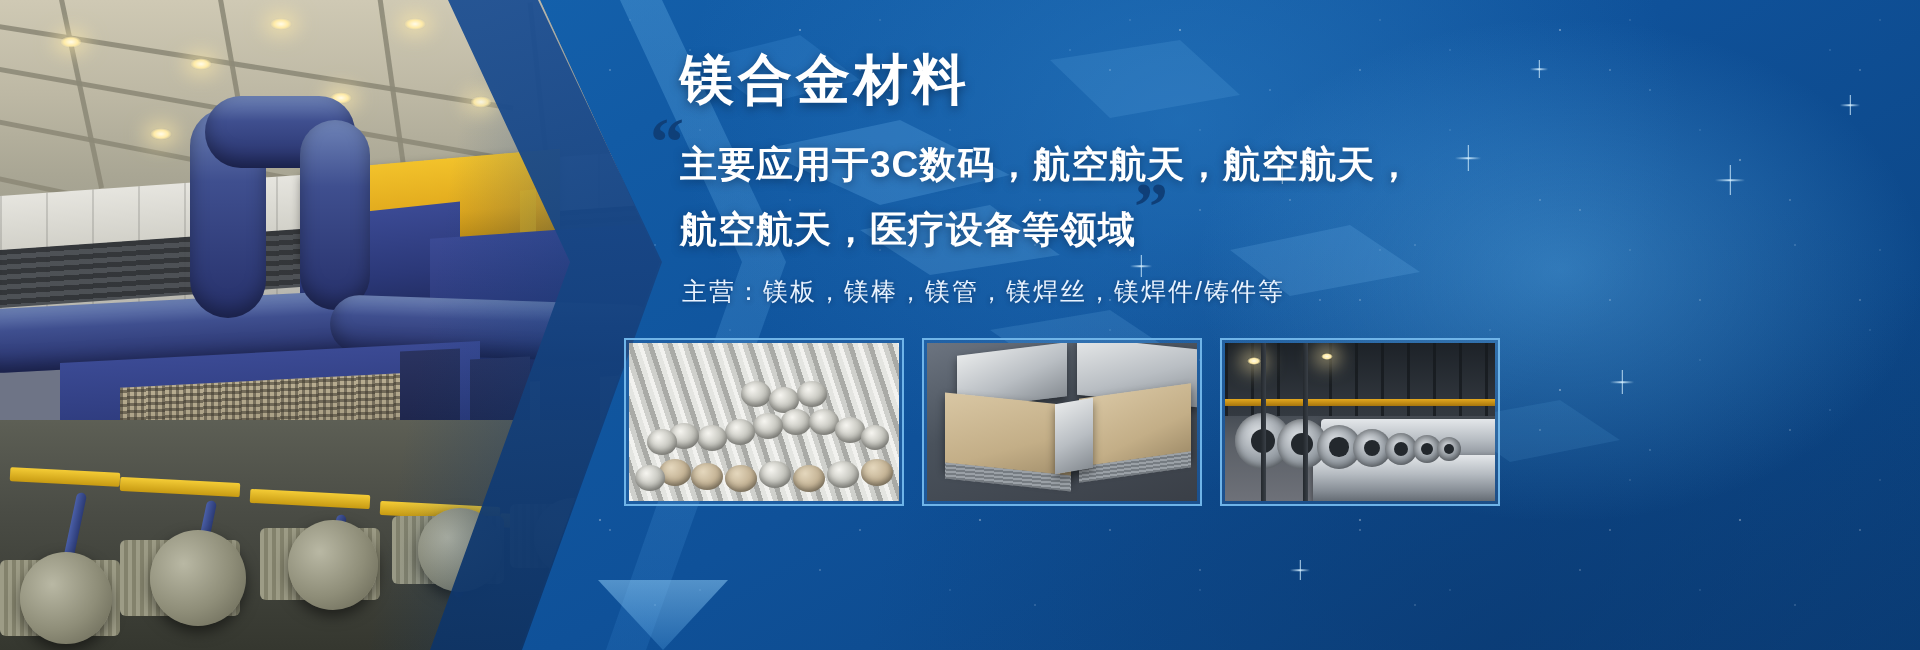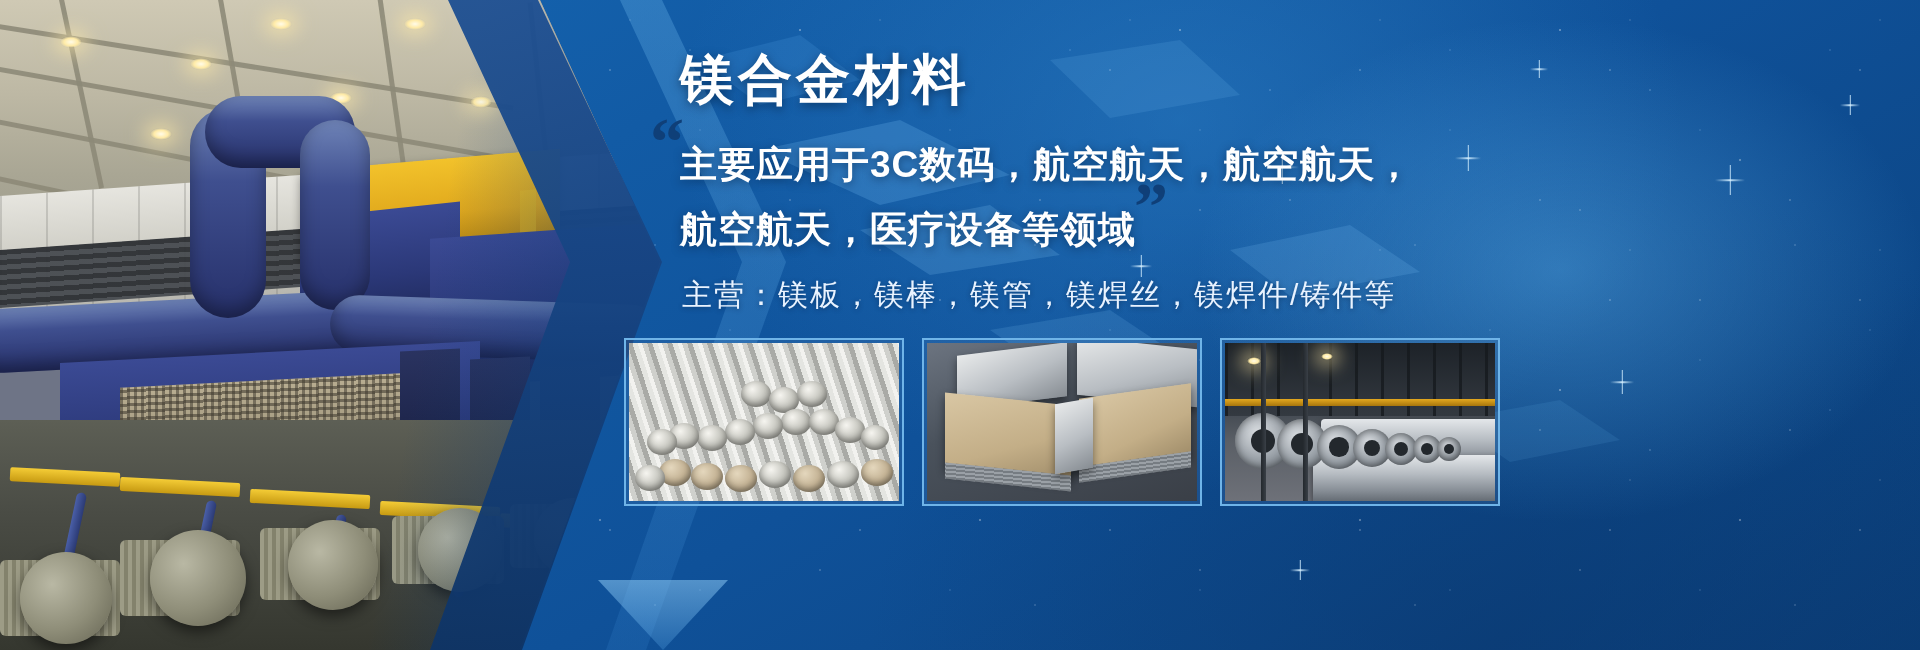--- a/index.html
+++ b/index.html
@@ -207,21 +207,21 @@
     font-size:37px;font-weight:bold;color:#ffffff;
     letter-spacing:1px;
     text-shadow:0 2px 8px rgba(2,25,55,.5);
     white-space:nowrap;
   }
   .sub1{top:140px;}
   .sub2{top:205px;}
 
   .mainline{
     position:absolute;left:10px;top:275px;
-    font-size:30px;color:#e9f3ff;letter-spacing:2px;
+    font-size:25px;color:#e9f3ff;letter-spacing:2px;
     white-space:nowrap;
     text-shadow:0 1px 5px rgba(2,25,55,.45);
   }
 
   
   .thumbs{
     position:absolute;left:-48px;top:338px;
     display:flex;gap:18px;
   }
   .thumb{

